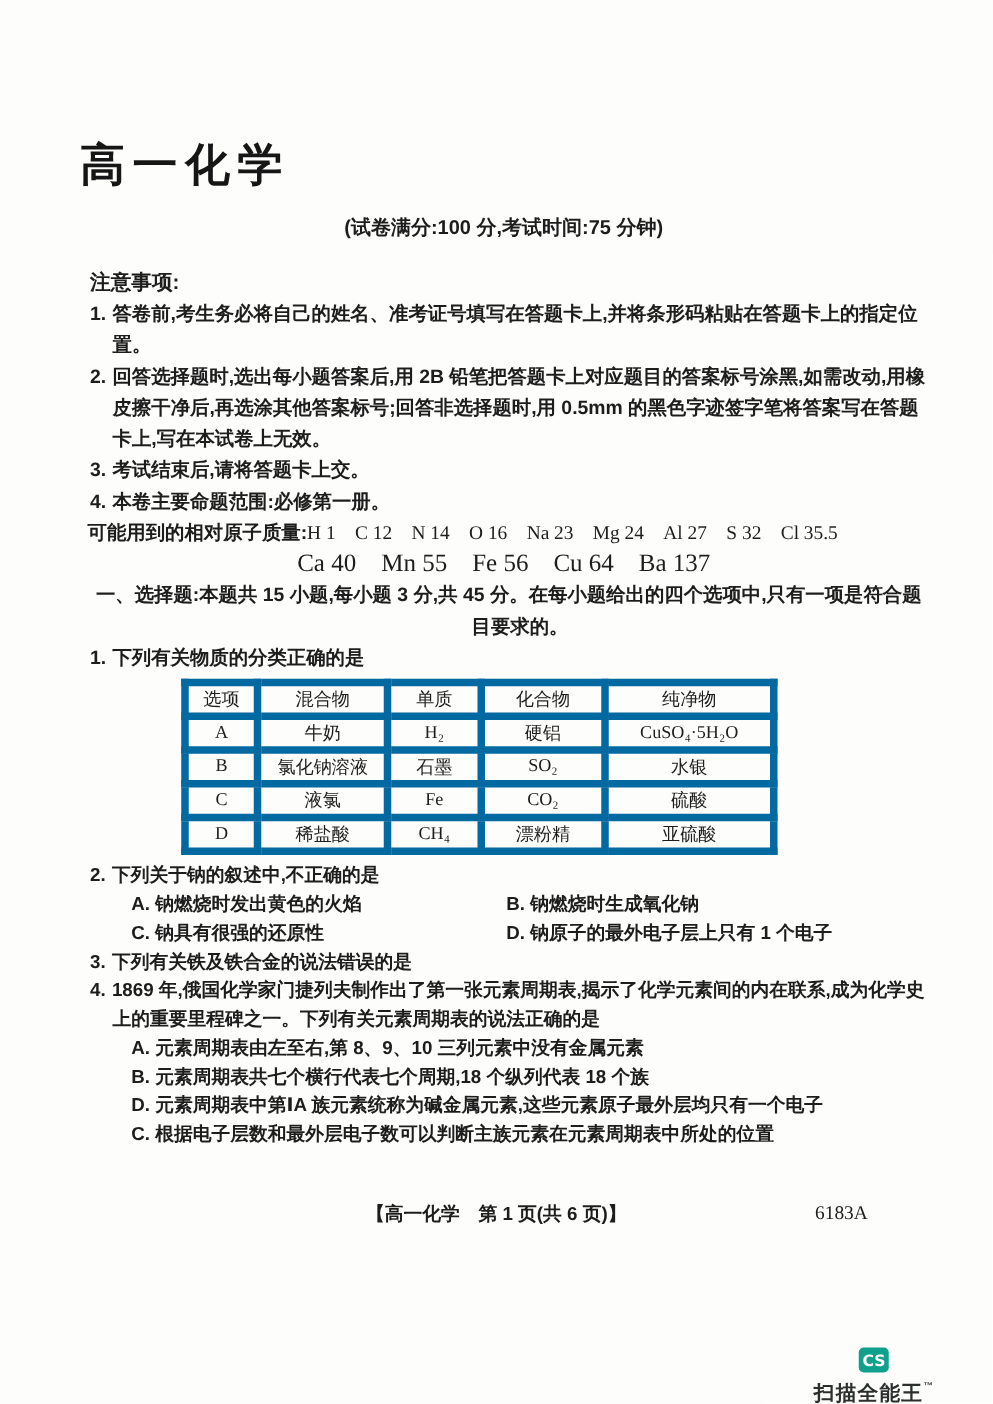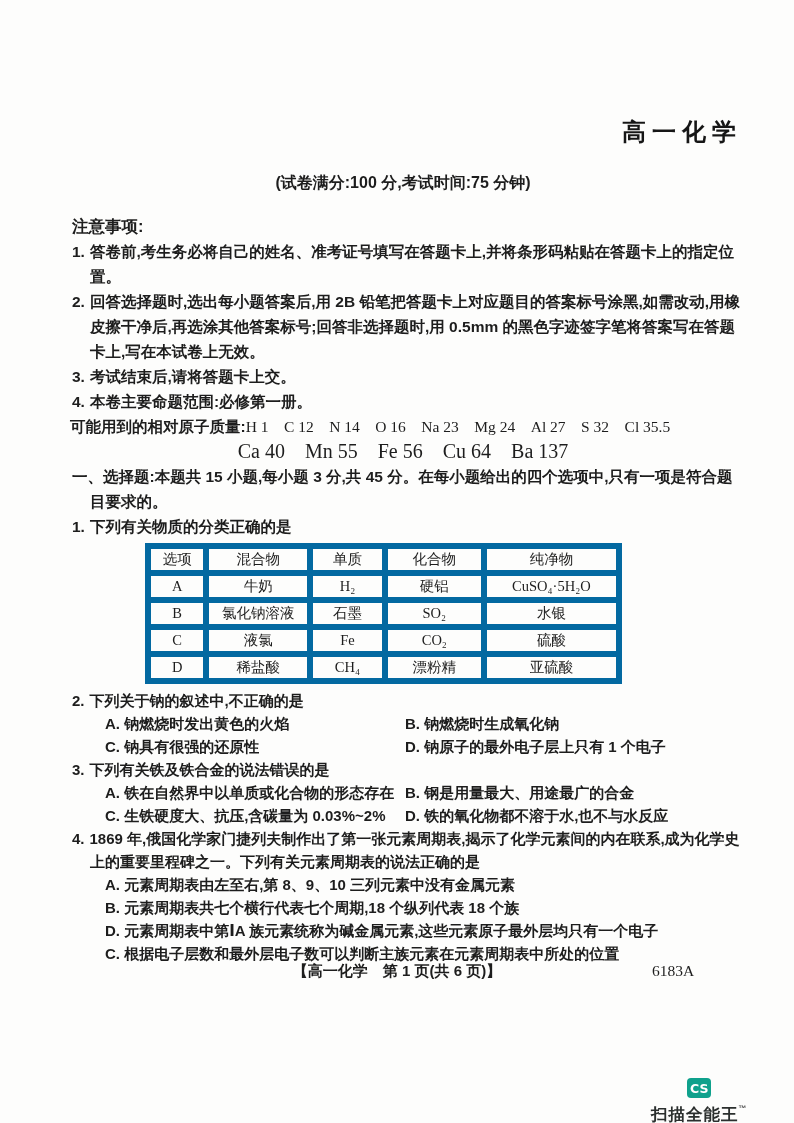--- a/index.html
+++ b/index.html
@@ -5,39 +5,39 @@
   * { margin:0; padding:0; box-sizing:border-box; }
   html,body { background:#ffffff; }
   .page {
     position:relative; width:794px; height:1123px; background:#fdfdfc;
     font-family:"Liberation Sans","DejaVu Sans",sans-serif;
     color:#1d1d1d; overflow:hidden;
   }
   .content { position:absolute; left:64px; top:112px; width:678px; }
 
   .title {
-    text-align:right; font-size:24px; font-weight:700; letter-spacing:6px;
+    text-align:left; font-size:36px; font-weight:700; letter-spacing:6px;
     line-height:40px; margin-bottom:18px; color:#161616;
   }
   .subtitle {
     text-align:center; font-size:16px; font-weight:600; line-height:26px;
     margin-bottom:18px;
   }
 
   .notice-heading { font-size:16.5px; font-weight:700; line-height:25px; margin-left:8px; }
 
   p.body-line { font-size:15.5px; font-weight:600; line-height:25px; }
   .hang { margin-left:8px; padding-left:18px; text-indent:-18px; }
   .num  { margin-right:5px; }
 
   .masses { margin-left:6px; font-weight:600; }
   .masses .latin, .masses-2 { font-family:"Liberation Serif","DejaVu Serif",serif; font-weight:500; }
   .masses-2 { text-align:center; font-size:20px; line-height:25px; }
 
-  .section-heading { font-weight:700; }
+  .section-heading { font-weight:700;text-align:center; }
 
   table.qtable {
     margin:4px 0 5px 81px; width:477px; border-collapse:collapse;
     font-family:"Liberation Serif","DejaVu Serif",serif;
     font-size:14.5px; font-weight:400; color:#1d1d1d;
     border:2px solid #2b2b2b;
   }
   table.qtable th, table.qtable td {
     border:6px solid #0369a1; text-align:center; height:26px; padding:1px 2px;
     font-weight:400;
@@ -140,26 +140,20 @@
       <div class="opt-grid">
         <span>A. 钠燃烧时发出黄色的火焰</span>
         <span>B. 钠燃烧时生成氧化钠</span>
         <span>C. 钠具有很强的还原性</span>
         <span>D. 钠原子的最外电子层上只有 1 个电子</span>
       </div>
     </div>
 
     <div class="q-block">
       <p class="body-line hang"><span class="num">3.</span><span>下列有关铁及铁合金的说法错误的是</span></p>
-      <div class="opt-grid">
-        <span>A. 铁在自然界中以单质或化合物的形态存在</span>
-        <span>B. 钢是用量最大、用途最广的合金</span>
-        <span>C. 生铁硬度大、抗压,含碳量为 0.03%~2%</span>
-        <span>D. 铁的氧化物都不溶于水,也不与水反应</span>
-      </div>
     </div>
 
     <div class="q-block">
       <p class="body-line hang"><span class="num">4.</span><span>1869 年,俄国化学家门捷列夫制作出了第一张元素周期表,揭示了化学元素间的内在联系,成为化学史上的重要里程碑之一。下列有关元素周期表的说法正确的是</span></p>
       <p class="opt-line">A. 元素周期表由左至右,第 8、9、10 三列元素中没有金属元素</p>
       <p class="opt-line">B. 元素周期表共七个横行代表七个周期,18 个纵列代表 18 个族</p>
       <p class="opt-line">D. 元素周期表中第ⅠA 族元素统称为碱金属元素,这些元素原子最外层均只有一个电子</p>
       <p class="opt-line">C. 根据电子层数和最外层电子数可以判断主族元素在元素周期表中所处的位置</p>
     </div>
 

